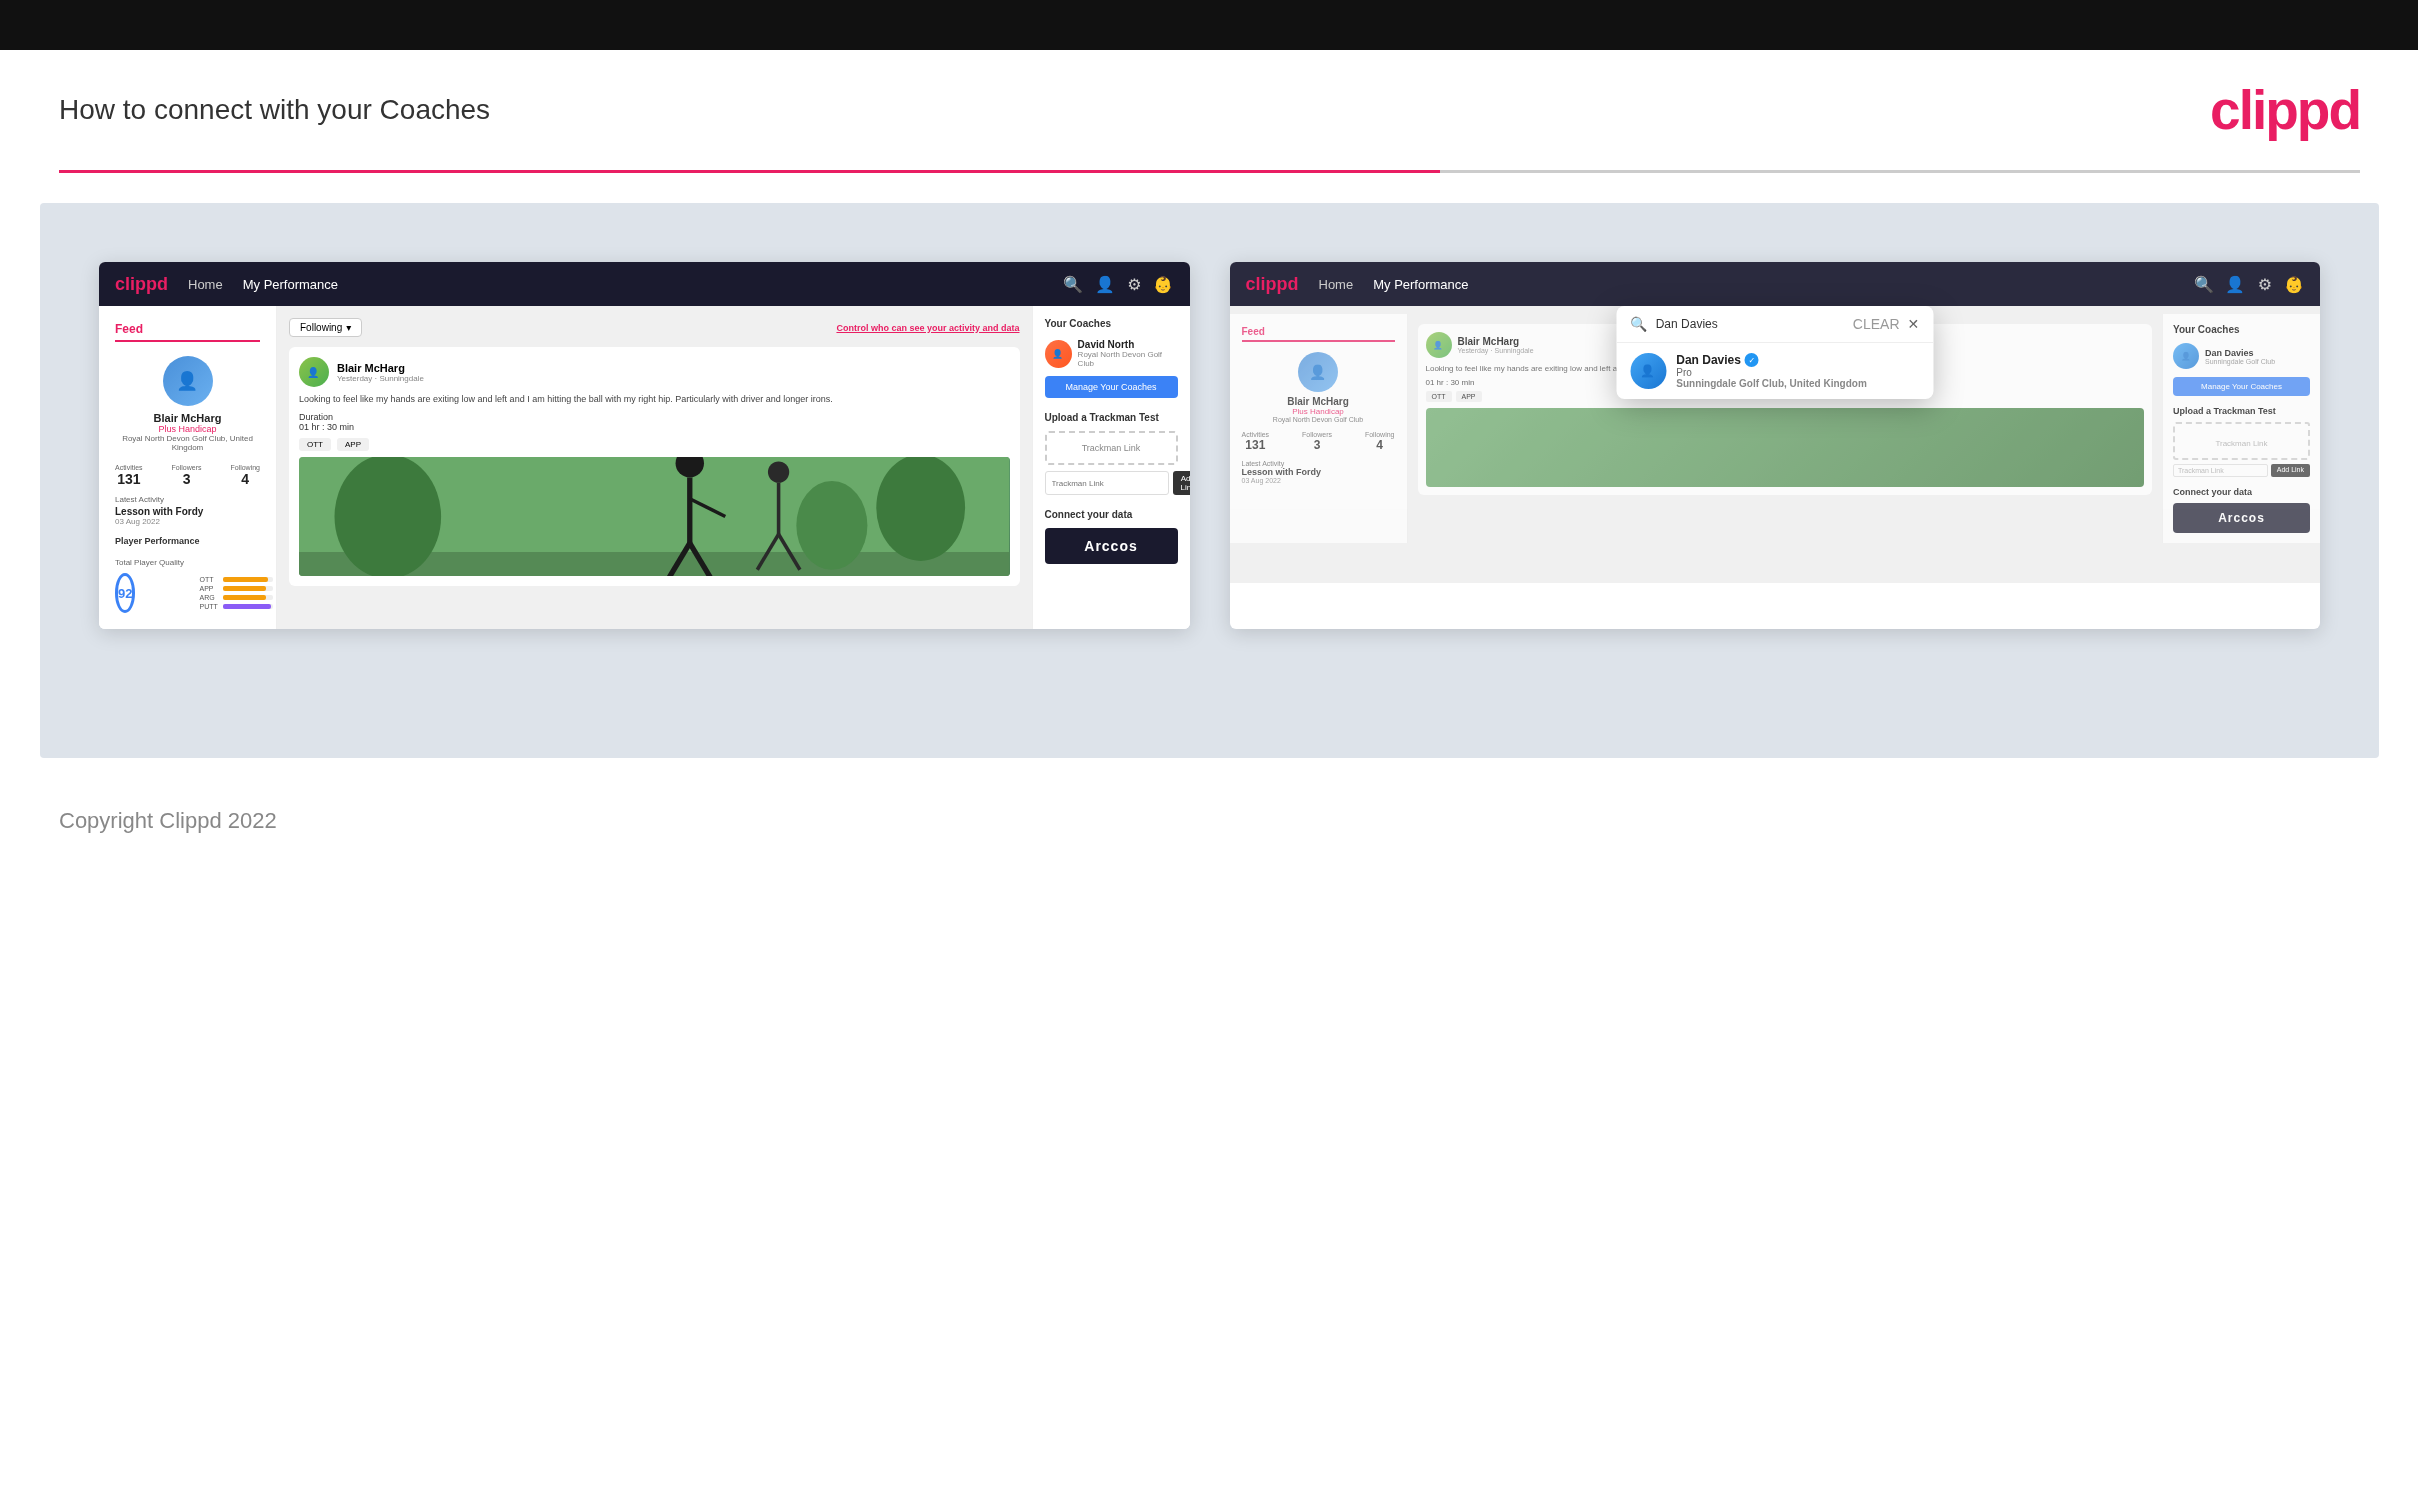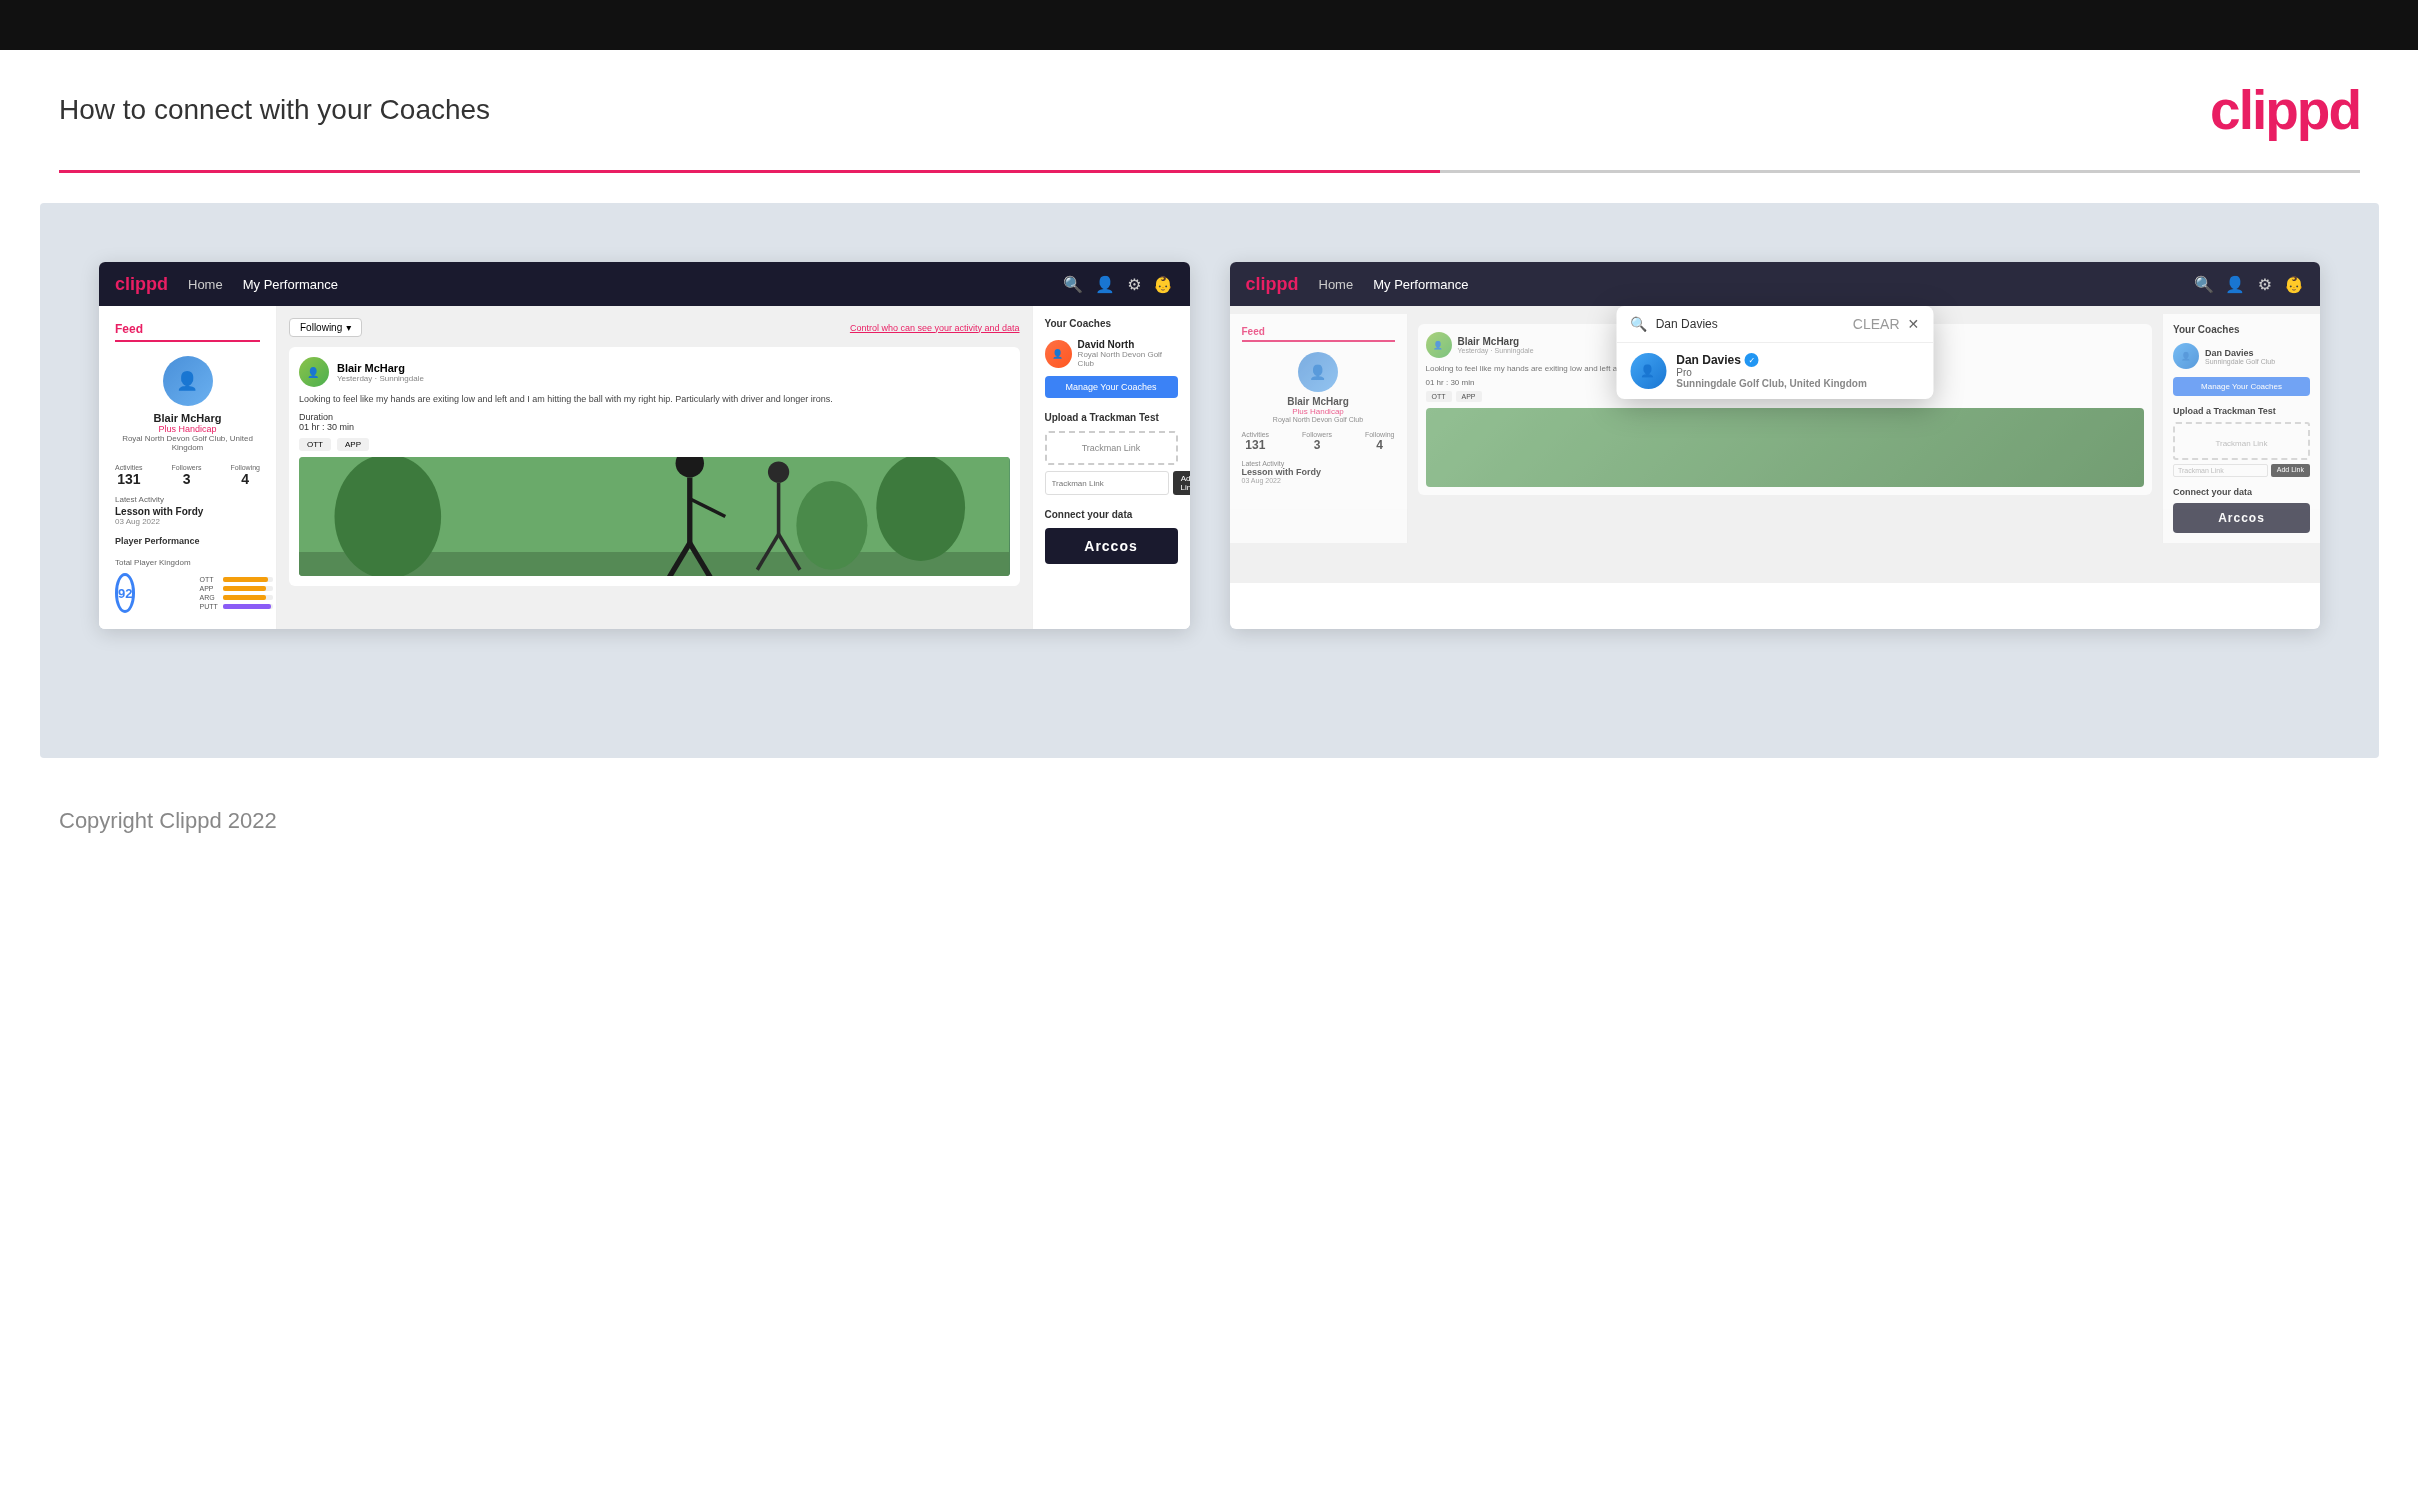--- a/index.html
+++ b/index.html
@@ -303,20 +303,21 @@
       display: flex;
       align-items: center;
       gap: 4px;
     }
 
     .control-link {
       font-size: 9px;
       color: #e91e63;
       margin-left: auto;
       text-decoration: underline;
+      font-weight: bold;
     }
 
     .post-card {
       background: #ffffff;
       border-radius: 6px;
       padding: 10px;
       margin-bottom: 10px;
     }
 
     .post-user-row {
@@ -685,21 +686,21 @@
             <div>
               <div class="stat-label">Following</div>
               <div class="stat-value">4</div>
             </div>
           </div>
           <div class="latest-activity">Latest Activity</div>
           <div class="activity-name">Lesson with Fordy</div>
           <div class="activity-date">03 Aug 2022</div>
           <div class="player-perf">
             <div class="perf-title">Player Performance</div>
-            <div class="perf-sub">Total Player Kingdom</div>
+            <div class="perf-sub">Total Player Quality</div>
             <div style="display:flex;align-items:center;gap:6px;">
               <div class="score-circle">92</div>
               <div class="perf-bars">
                 <div class="bar-row">
                   <span class="bar-label">OTT</span>
                   <div class="bar-track">
                       <div class="bar-fill" style="width:90%;background:#f59e0b;"></div>
                     </div>
                   <span class="bar-val">90</span>
                 </div>

